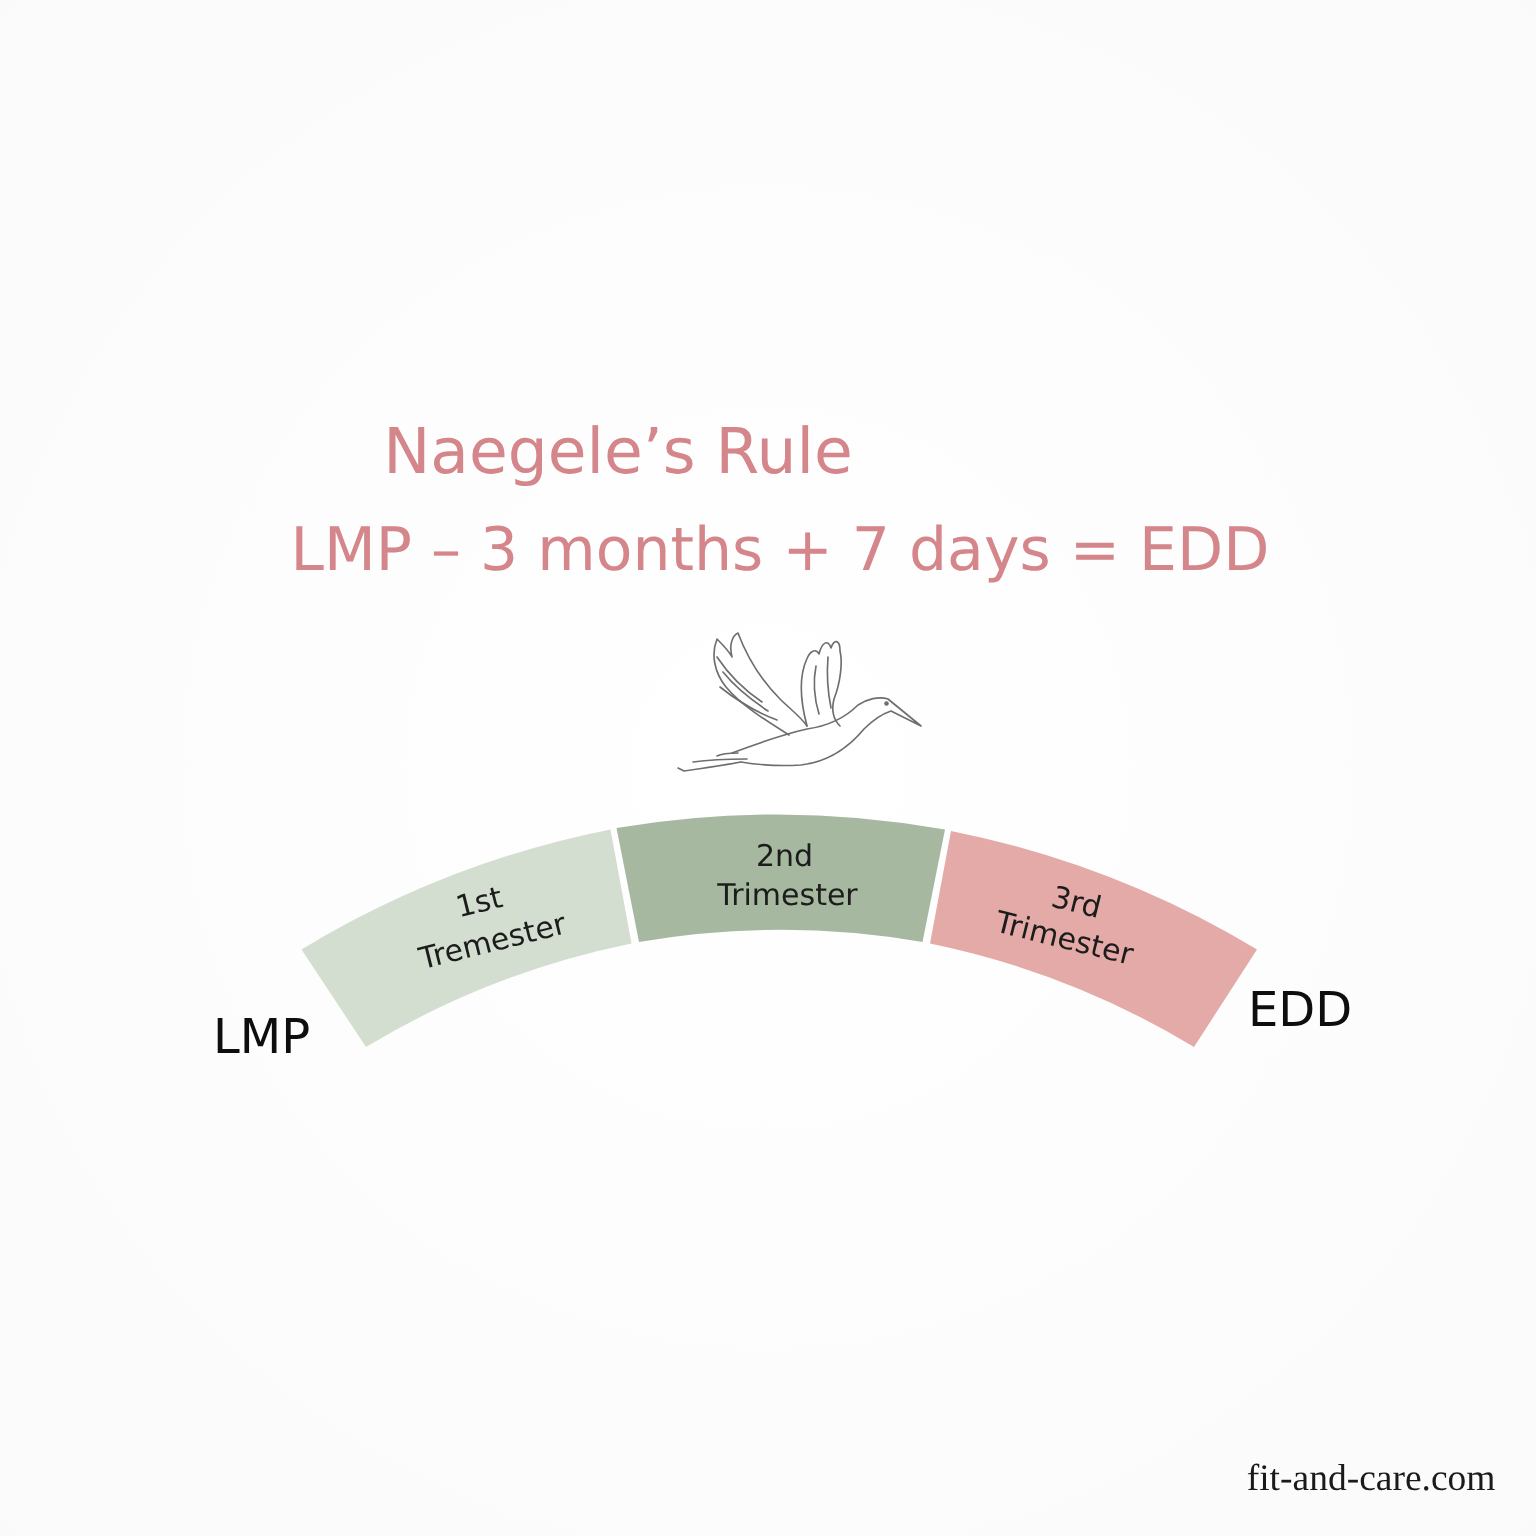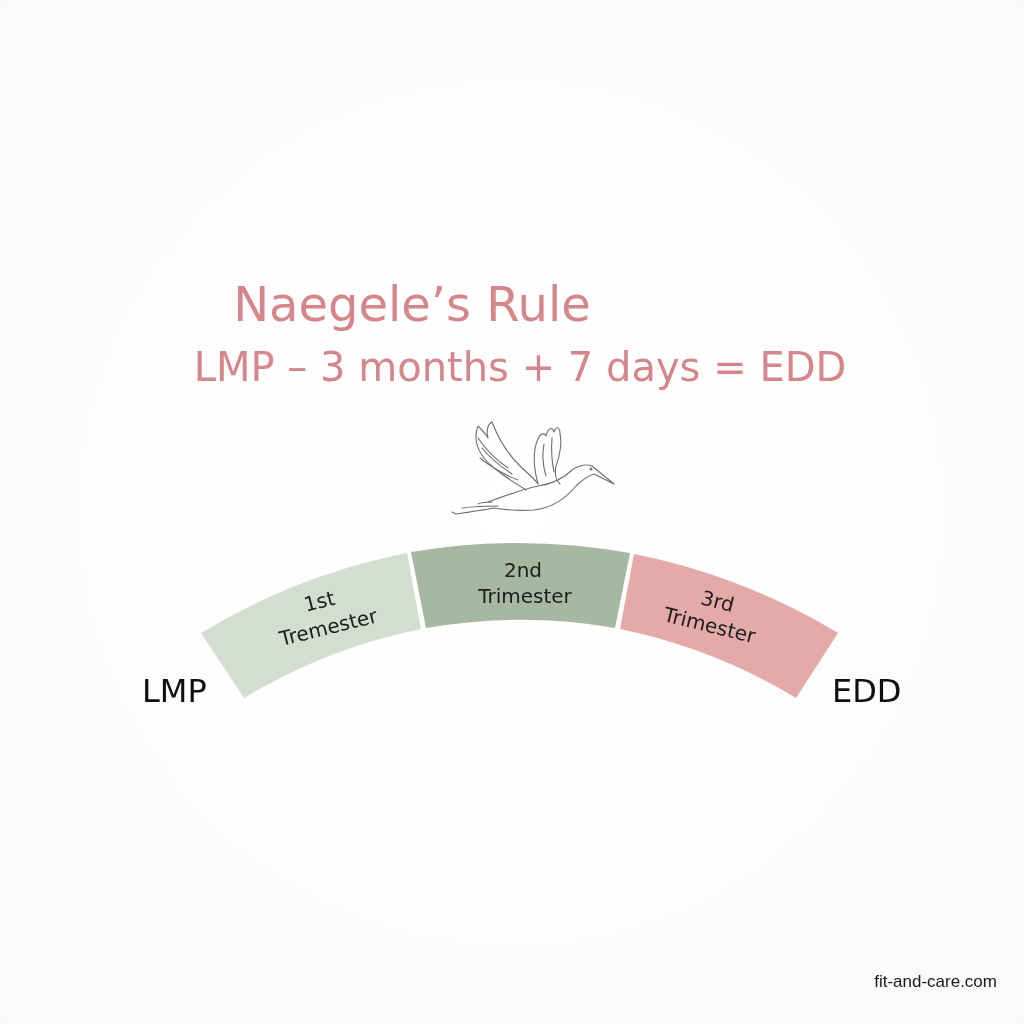--- a/index.html
+++ b/index.html
@@ -22,21 +22,21 @@
       background: radial-gradient(ellipse at 50% 50%, #ffffff 0%, #fdfcfc 70%, #fafafa 100%);
     }
     .title {
       position: absolute;
       left: 0;
       width: 824px;
       top: 276px;
       text-align: center;
       color: #d4868a;
       font-family: "DejaVu Sans", sans-serif;
-      font-size: 48px;
+      font-size: 42px;
       font-weight: 400;
       letter-spacing: 0px;
     }
     .formula {
       position: absolute;
       left: 0;
       width: 1040px;
       top: 344px;
       text-align: center;
       color: #d4868a;
@@ -64,27 +64,27 @@
       fill: #1c1c1c;
     }
     .end-label {
       position: absolute;
       font-family: "DejaVu Sans", sans-serif;
       font-size: 32px;
       color: #0e0e0e;
       font-weight: 400;
     }
     .lmp { left: 142px; top: 672px; }
-    .edd { left: 832px; top: 672px; }
+    .edd { left: 832px; top: 654px; }
     .watermark {
       position: absolute;
       right: 27px;
       top: 972px;
-      font-family: Liberation Sans, sans-serif;
-      font-size: 17px;
+      font-family: Liberation Serif, serif;
+      font-size: 25px;
       color: #1a1a1a;
     }
   </style>
 </head>
 <body>
 
 <div class="canvas">
 
   <div class="title">Naegele’s Rule</div>
   <div class="formula">LMP – 3 months + 7 days = EDD</div>

